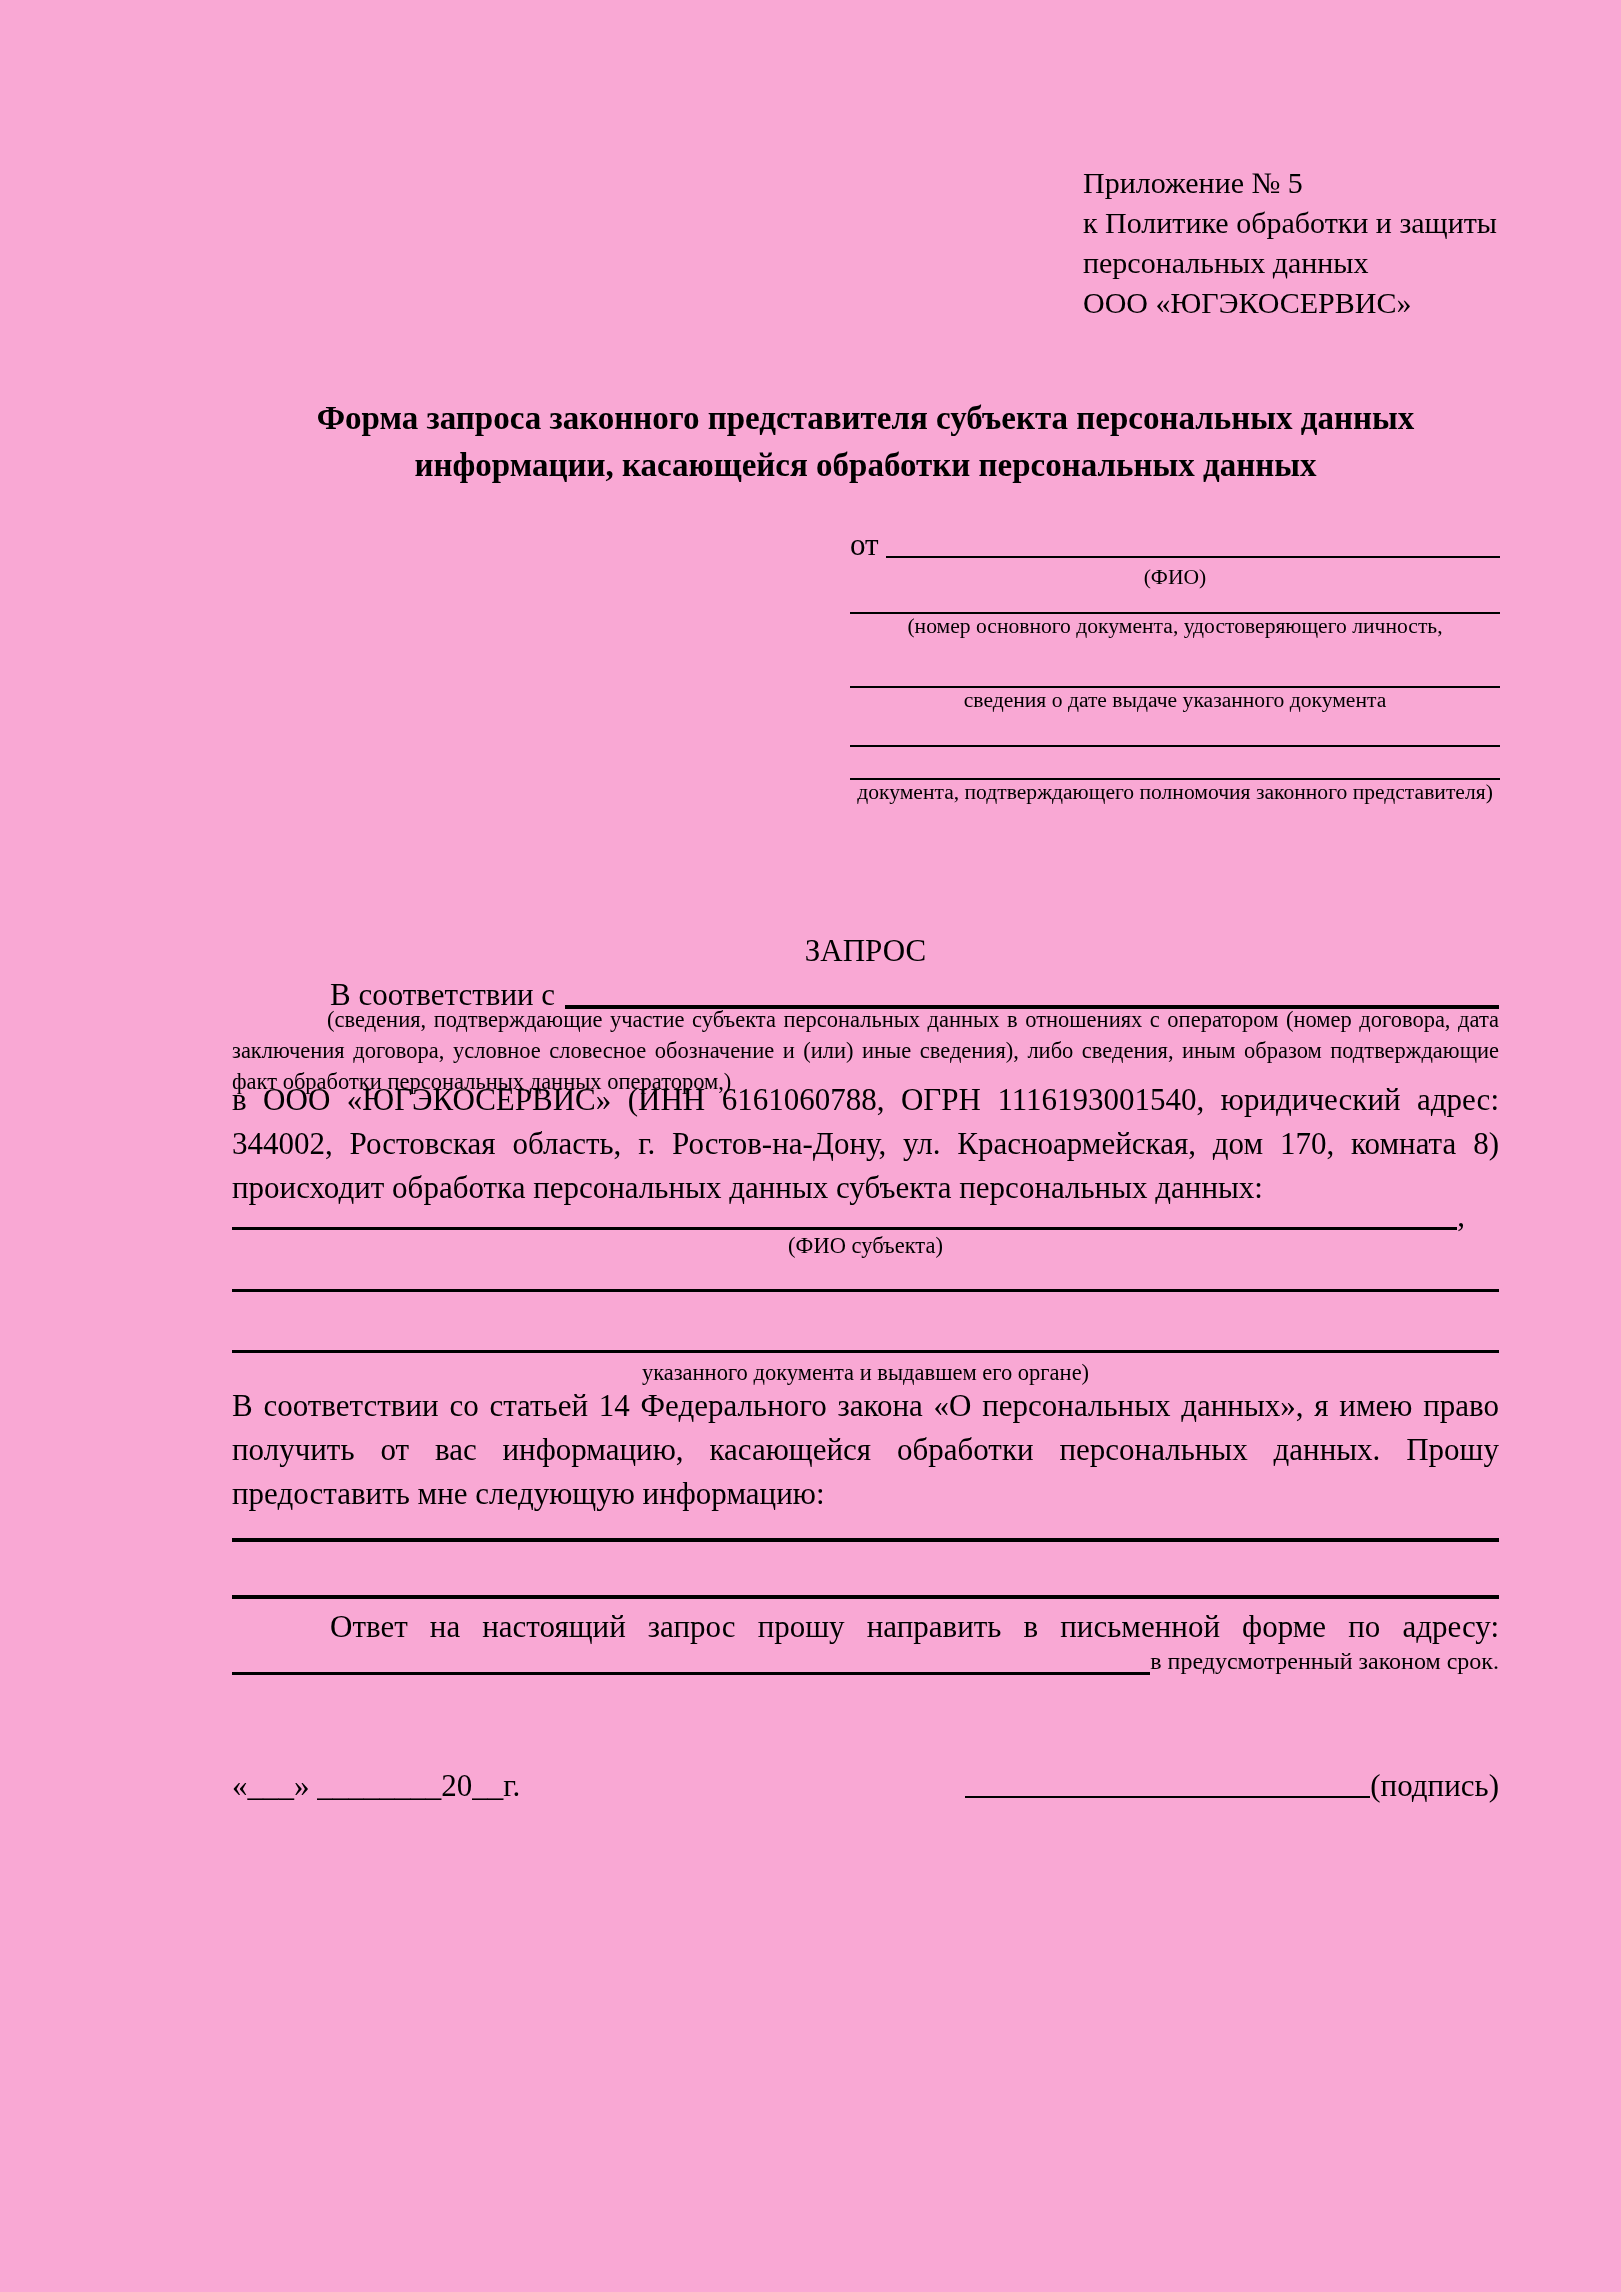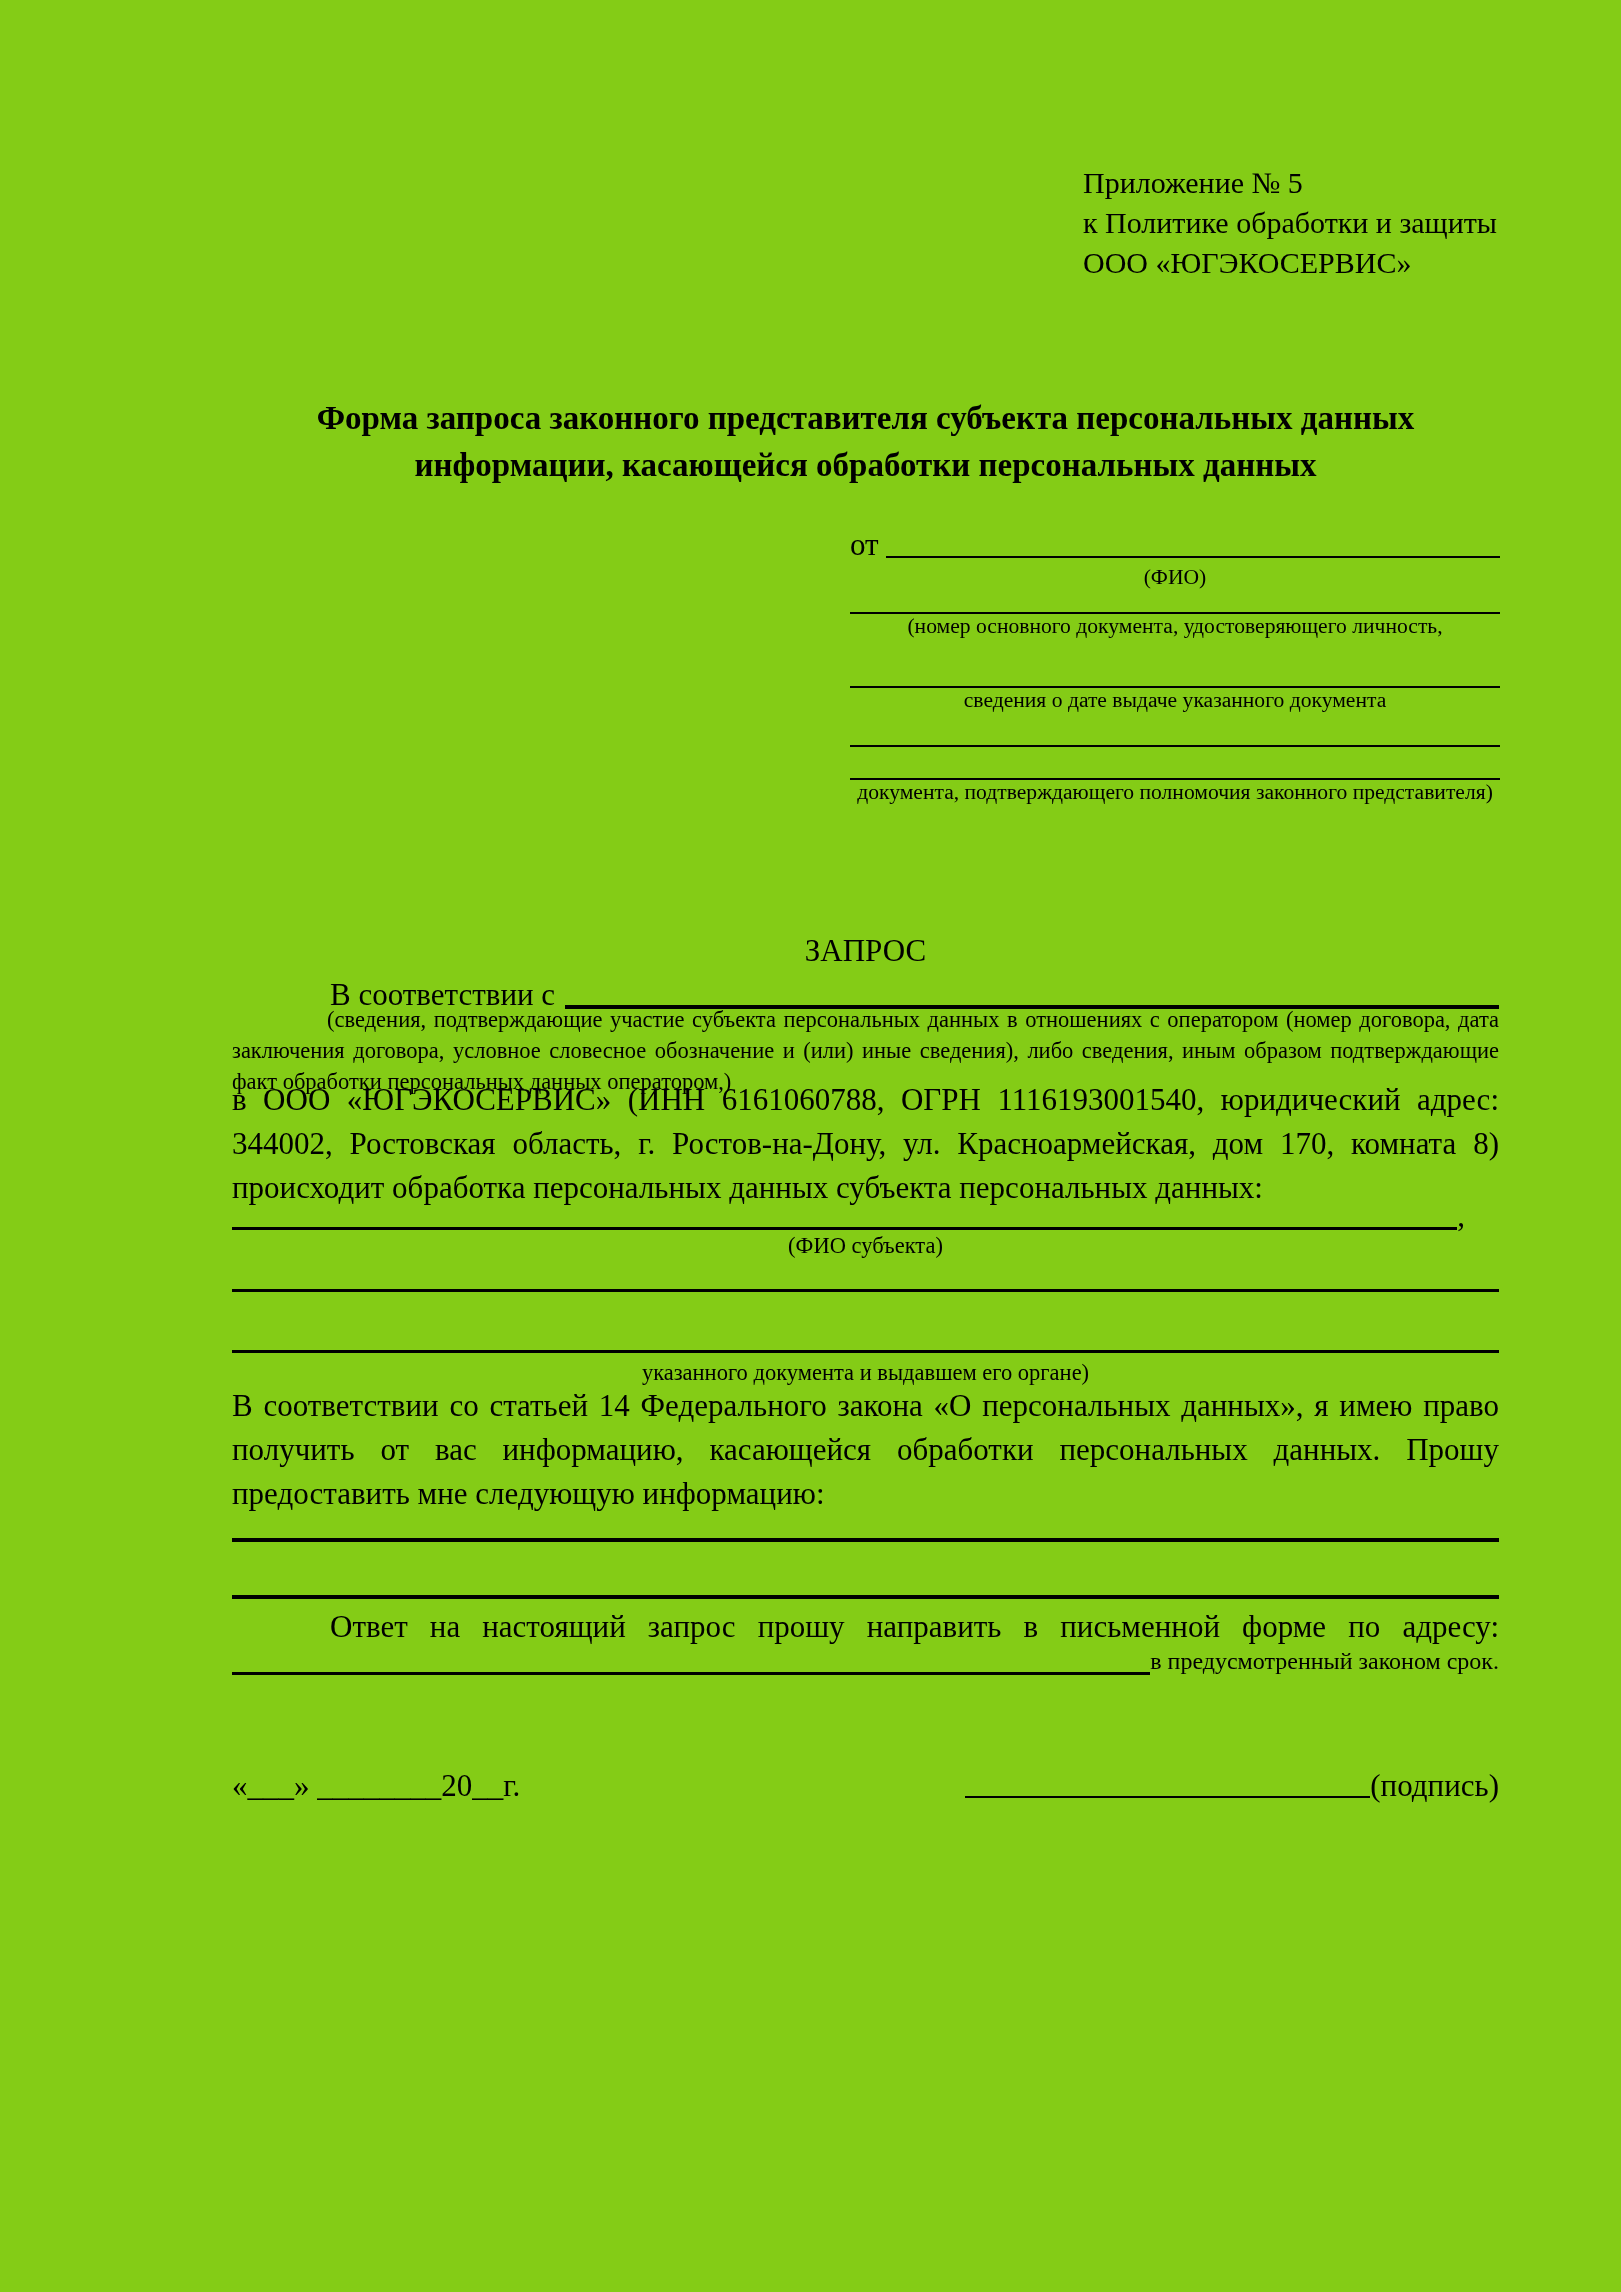--- a/index.html
+++ b/index.html
@@ -1,19 +1,19 @@
 <!DOCTYPE html>
 <html><head>
 <meta charset="utf-8">
 <style>
   html,body{margin:0;padding:0;background:#888;}
   .page{
     position:relative;
     width:1621px;height:2293px;
-    background:#84cc16;
+    background:#f9a8d4;
     font-family:"Liberation Serif","DejaVu Serif",serif;
     color:#000;
     overflow:hidden;
   }
   .abs{position:absolute;}
   .body-text{font-size:31px;line-height:44px;}
   .small-text{font-size:22.5px;line-height:25.5px;}
   .center{text-align:center;}
   .justify{text-align:justify;}
   
@@ -56,20 +56,21 @@
   .sig-right .cap{white-space:nowrap;}
 </style>
 </head>
 <body>
 
 <div class="page">
 
   <div class="abs header-note">
     <div>Приложение № 5</div>
     <div>к Политике обработки и защиты</div>
+    <div>персональных данных</div>
     <div>ООО «ЮГЭКОСЕРВИС»</div>
   </div>
 
   <div class="abs doc-title">
     <div>Форма запроса законного представителя субъекта персональных данных</div>
     <div>информации, касающейся обработки персональных данных</div>
   </div>
 
   <div class="abs addressee">
     <div class="ot-row">

